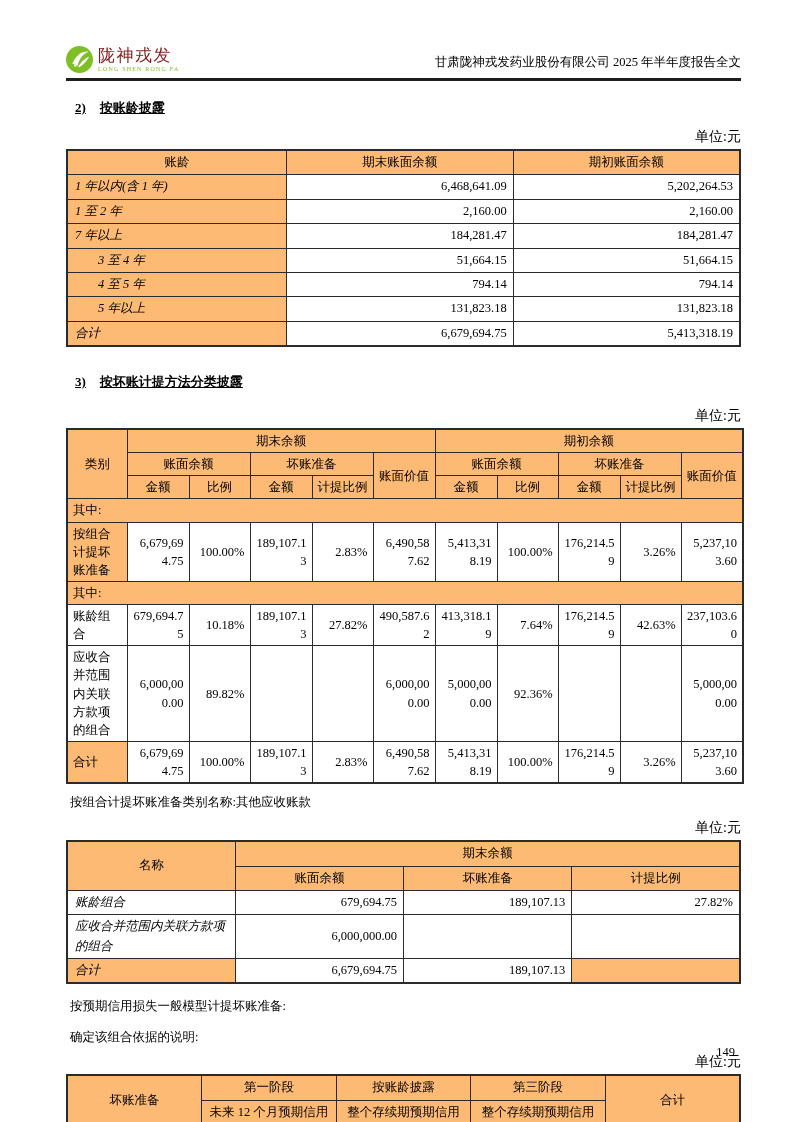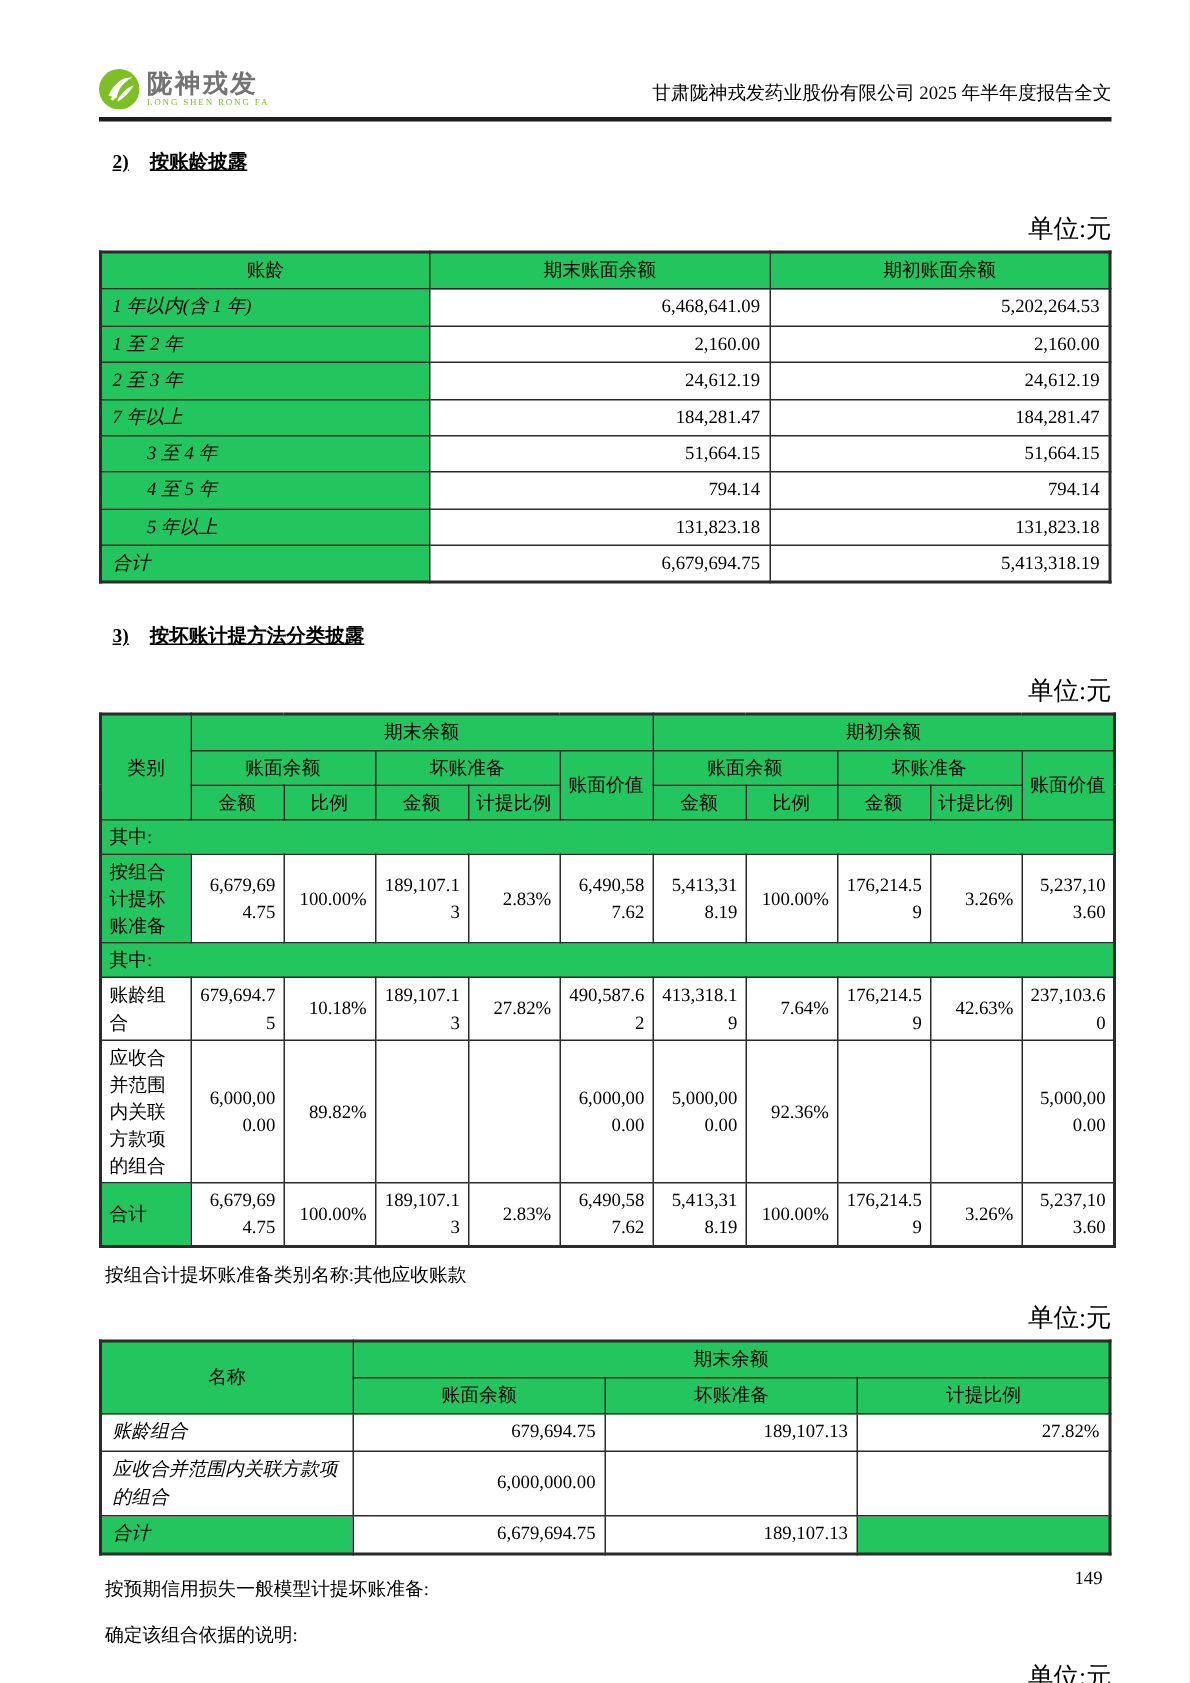--- a/index.html
+++ b/index.html
@@ -6,33 +6,33 @@
   .page{
     width:793px;height:1122px;margin:0 auto;background:#ffffff;
     font-family:"Liberation Serif","DejaVu Serif",serif;color:#000;
     box-sizing:border-box;padding:46px 52px 0 66px;position:relative;
   }
   
   .hdr{display:flex;justify-content:space-between;align-items:flex-end;
        border-bottom:3px solid #1d1d1f;padding-bottom:5px;}
   .brand{display:flex;align-items:center;gap:5px;}
   .brand-txt{display:flex;flex-direction:column;line-height:1;}
-  .brand-cn{color:#737373;font-weight:bold;font-size:17px;letter-spacing:1.5px;}
+  .brand-cn{color:#7f1d1d;font-weight:normal;font-size:17px;letter-spacing:1.5px;}
   .brand-en{color:#7fbf26;font-size:6px;letter-spacing:1.2px;margin-top:2px;}
   .doc-title{font-size:12.5px;padding-bottom:2px;}
   
   .sec{font-weight:bold;font-size:13px;margin:18px 0 0 9px;text-decoration:underline;}
   .sec .n{margin-right:14px;}
-  .unit{text-align:right;font-size:17px;margin:24px 0 3px 0;}
+  .unit{text-align:right;font-size:14px;margin:11px 0 3px 0;}
   .note{font-size:12.5px;margin:14px 0 0 4px;}
   
   table{width:100%;border-collapse:collapse;table-layout:fixed;
         font-size:12.5px;border:2px solid #2b2b2b;}
   td{border:1px solid #2b2b2b;padding:2px 6px;line-height:1.55;vertical-align:middle;}
-  .g{background:#22c55e;}
+  .g{background:#fdba74;}
   .c{text-align:center;}
   .r{text-align:right;}
   .num{word-break:break-all;}
   .pct{white-space:nowrap;}
   .lbl{padding-left:7px;font-style:italic;}
   .indent .lbl{padding-left:30px;}
   .t2 td{padding:2px 5px;line-height:1.45;}
   .pageno{position:absolute;right:58px;bottom:62px;font-size:12.5px;}
 </style>
 </head>
@@ -80,25 +80,20 @@
       <td class="g lbl">1 年以内(含 1 年)</td>
       <td class="r">6,468,641.09</td>
       <td class="r">5,202,264.53</td>
     </tr>
     <tr>
       <td class="g lbl">1 至 2 年</td>
       <td class="r">2,160.00</td>
       <td class="r">2,160.00</td>
     </tr>
     <tr>
-      <td class="g lbl">2 至 3 年</td>
-      <td class="r">24,612.19</td>
-      <td class="r">24,612.19</td>
-    </tr>
-    <tr>
       <td class="g lbl">7 年以上</td>
       <td class="r">184,281.47</td>
       <td class="r">184,281.47</td>
     </tr>
     <tr class="indent">
       <td class="g lbl">3 至 4 年</td>
       <td class="r">51,664.15</td>
       <td class="r">51,664.15</td>
     </tr>
     <tr class="indent">

